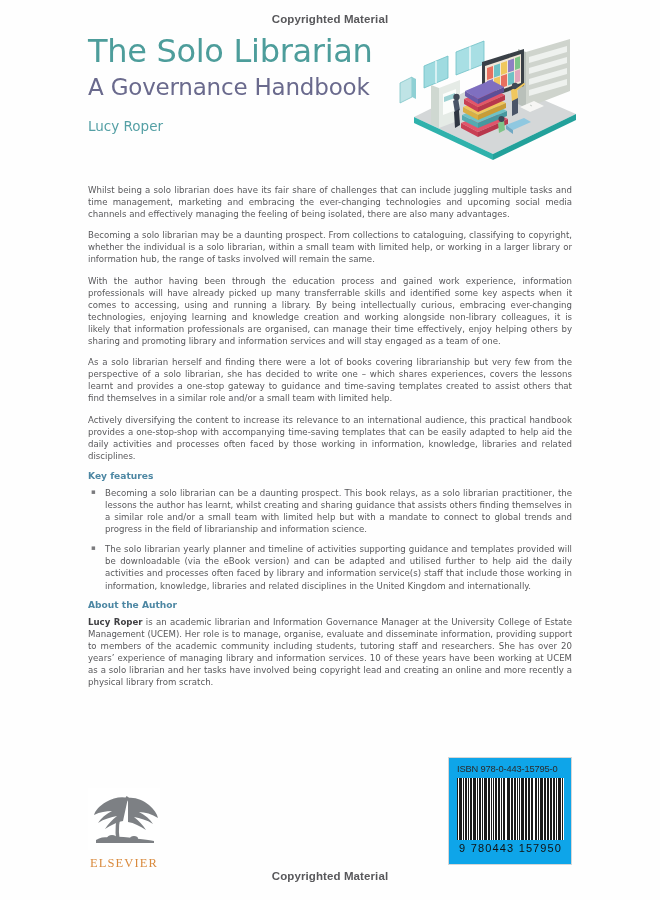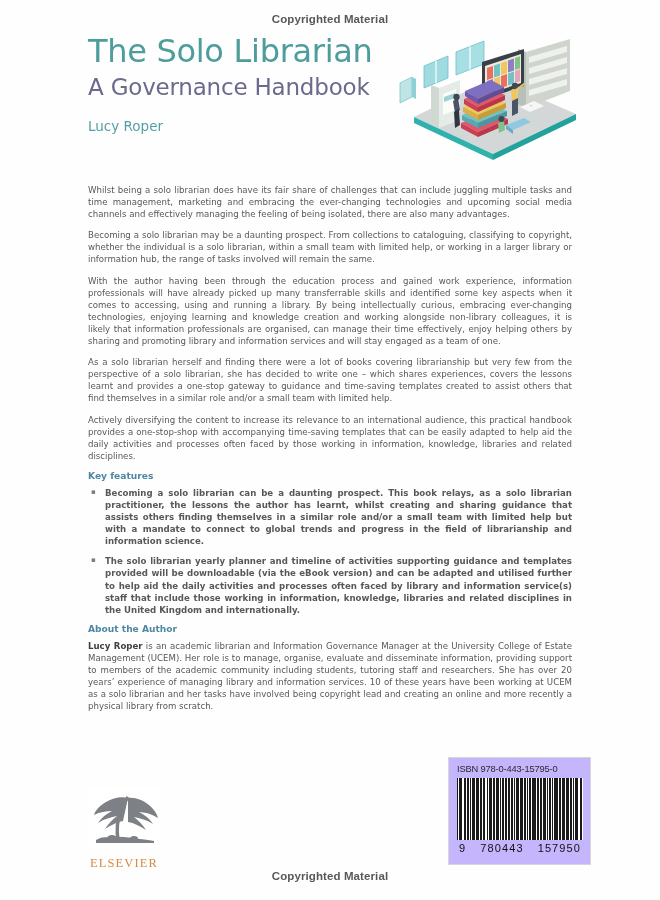--- a/index.html
+++ b/index.html
@@ -61,21 +61,21 @@
   .para {
     font-size: 8.6px; line-height: 12.1px; color: #58585b;
     text-align: justify; margin-bottom: 9px;
     font-family: "DejaVu Sans", sans-serif;
   }
   .section-head {
     font-size: 9.1px; color: #4d87a3; font-weight: bold;
     margin-top: 4px; margin-bottom: 6px;
     font-family: "DejaVu Sans", sans-serif;
   }
-  ul.features { list-style: none; margin: 0 0 8px 0; padding: 0; font-weight: bold; }
+  ul.features { list-style: none; margin: 0 0 8px 0; padding: 0; }
   ul.features li {
     position: relative; padding-left: 17px;
     font-size: 8.6px; line-height: 12.1px; color: #58585b;
     text-align: justify; margin-bottom: 8px;
     font-family: "DejaVu Sans", sans-serif;
   }
   ul.features li::before {
     content: "\25AA";
     position: absolute; left: 3px; top: -1px;
     color: #7b7b7e; font-size: 7px;
@@ -83,22 +83,22 @@
   .author-bio {
     font-size: 8.6px; line-height: 12.1px; color: #58585b;
     text-align: justify;
     font-family: "DejaVu Sans", sans-serif;
   }
   .author-bio b { font-weight: bold; color: #3f3f42; }
 
   
   .isbn-block {
     position: absolute; left: 448px; top: 757px;
-    width: 143px; height: 108px;
-    background: #c4b5fd; border: 1px solid #d6d6d6;
+    width: 124px; height: 108px;
+    background: #0ea5e9; border: 1px solid #d6d6d6;
     padding: 6px 7px 5px 8px;
   }
   .isbn-text {
     font-size: 9.3px; color: #2b2b2b; font-weight: 400;
     font-family: "Liberation Sans", sans-serif;
     letter-spacing: -.15px; margin-bottom: 4px;
   }
   .barcode { height: 62px; display: flex; align-items: flex-end; gap: 0; }
   .barcode i { display: block; height: 100%; }
   .isbn-digits {

